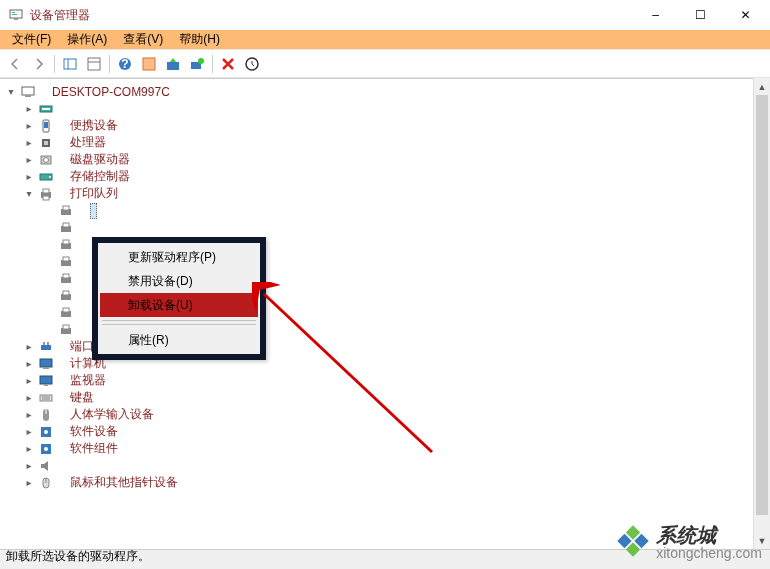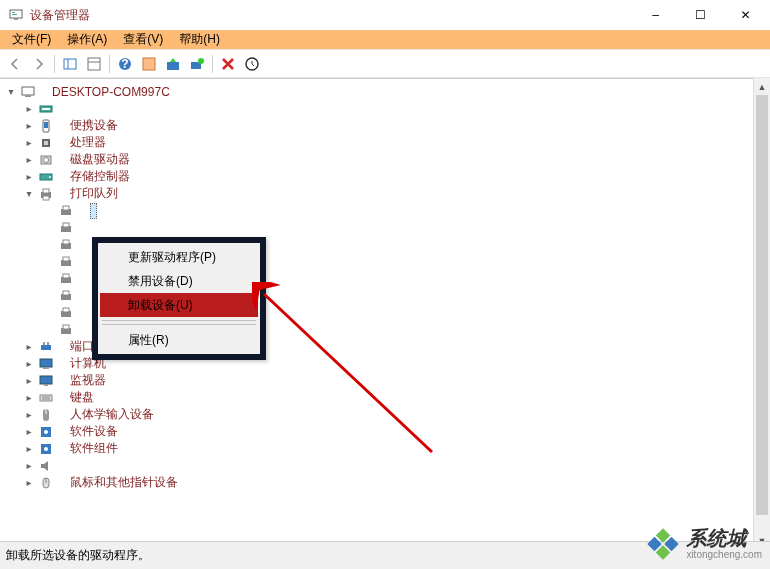--- a/index.html
+++ b/index.html
@@ -32,27 +32,27 @@
 
 .ctx-menu { position: absolute; left: 92px; top: 237px; width: 174px; background: #f0f0f0; border: 6px solid #0f172a; box-shadow: 2px 2px 4px rgba(0,0,0,0.2); padding: 2px; }
 .ctx-item { height: 24px; display: flex; align-items: center; padding: 0 28px 0 28px; color: #000; }
 .ctx-item.hl { background: #b91c1c; }
 .ctx-sep { height: 1px; background: #c0c0c0; margin: 3px 2px; }
 
 .scrollbar { position: absolute; right: 0; top: 78px; bottom: 20px; width: 17px; background: #f0f0f0; border-left: 1px solid #ddd; }
 .sb-btn { height: 17px; display: flex; align-items: center; justify-content: center; color: #555; font-size: 9px; }
 .sb-thumb { position: absolute; top: 17px; left: 2px; right: 2px; height: 420px; background: #cdcdcd; }
 
-.statusbar { position: absolute; bottom: 0; left: 0; right: 0; height: 28px; background: #f0f0f0; border-top: 1px solid #ccc; padding: 4px 6px; color: #000; display: flex; align-items: center; }
+.statusbar { position: absolute; bottom: 0; left: 0; right: 0; height: 20px; background: #f0f0f0; border-top: 1px solid #ccc; padding: 4px 6px; color: #000; display: flex; align-items: flex-end; }
 
 .watermark { position: absolute; right: 8px; bottom: 8px; display: flex; align-items: flex-start; gap: 6px; }
 .wm-logo { width: 34px; height: 34px; }
 .wm-text { display: flex; flex-direction: column; line-height: 1.1; }
 .wm-cn { font-size: 20px; font-weight: bold; font-style: italic; color: #333; }
-.wm-en { font-size: 10px; color: #888; }
+.wm-en { font-size: 14px; color: #888; }
 
 .arrow { position: absolute; left: 252px; top: 282px; pointer-events: none; }
 
 svg.mini { width: 16px; height: 16px; }
 </style>
 </head>
 <body>
 
 <div class="titlebar">
   <span class="app-icon">

